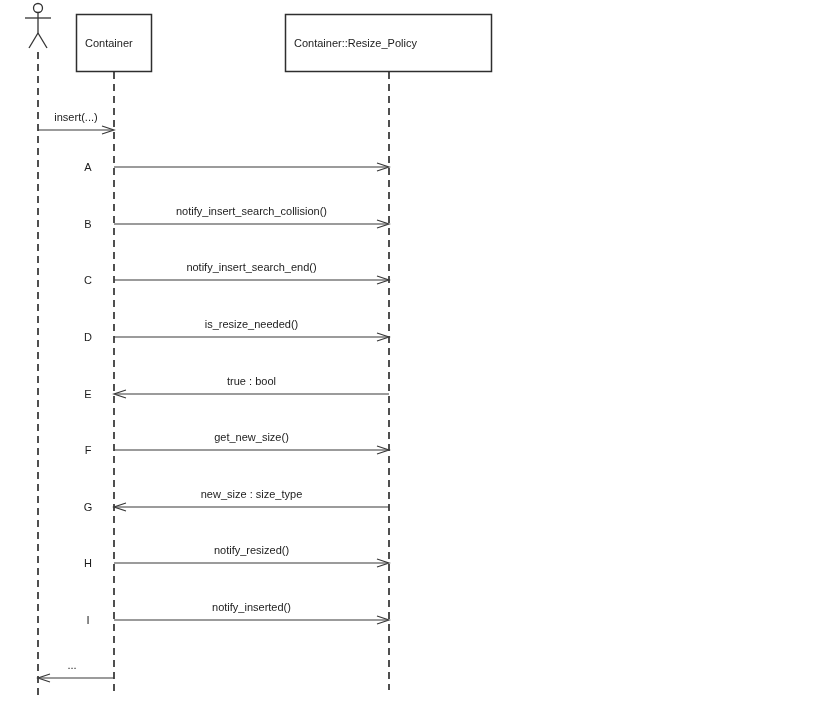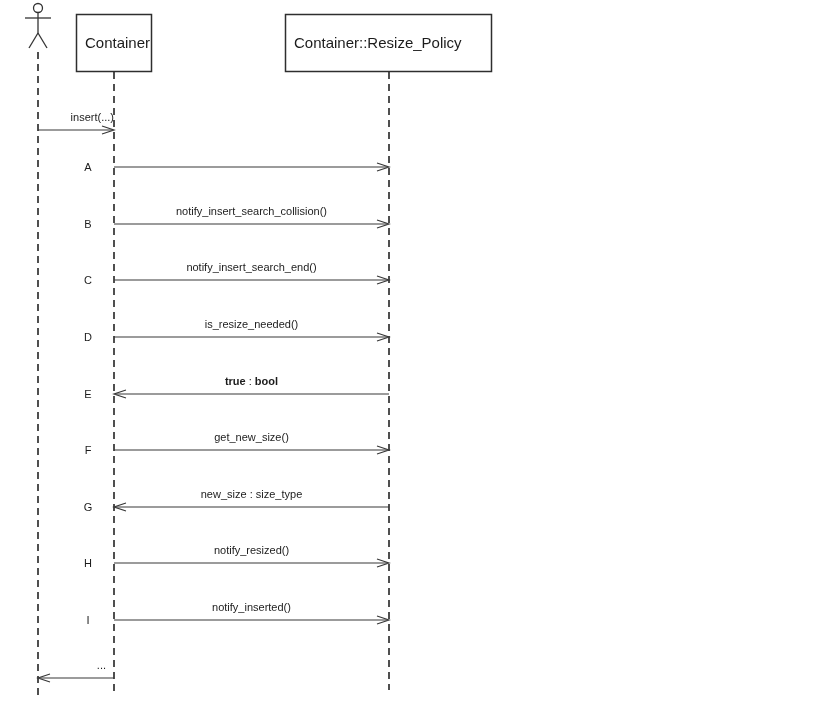--- a/index.html
+++ b/index.html
@@ -15,32 +15,32 @@
   .lbl {
     position: absolute;
     font-size: 11px;
     color: #1c1c1c;
     height: 14px;
     line-height: 14px;
     white-space: nowrap;
   }
   .msg  { left: 114px; width: 275px; text-align: center; }
   .seq  { left: 76px;  width: 24px;  text-align: center; }
-  .self { text-align: right; }
+  .self { text-align: center; }
   .obj {
     position: absolute;
     display: flex;
     align-items: center;
-    font-size: 15px;
+    font-size: 11px;
     color: #1c1c1c;
     padding-left: 8px;
     box-sizing: border-box;
     white-space: nowrap;
   }
-  .b { font-weight: bold; }
+  .b { font-weight: normal; }
 </style>
 </head>
 <body>
 
 <div class="canvas">
 
   <svg width="813" height="715" viewBox="0 0 813 715">
 
     <g stroke="#333333" stroke-width="1.3" fill="none">
       <circle cx="38" cy="8" r="4.5" fill="#ffffff"></circle>

